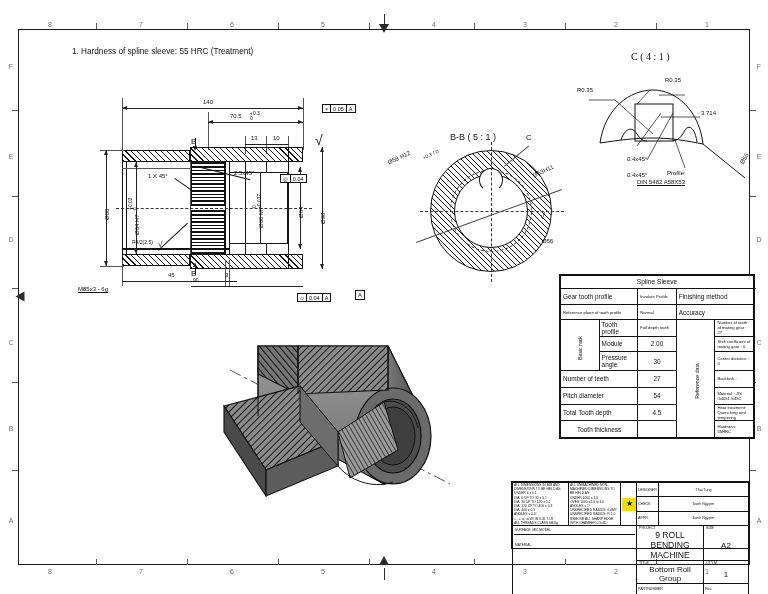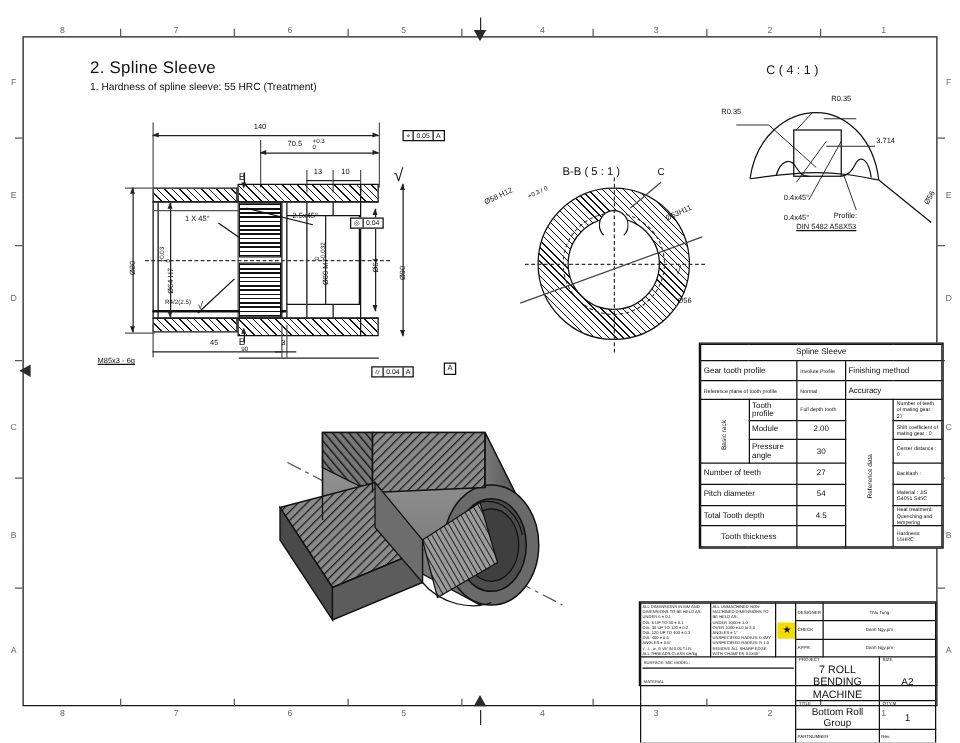--- a/index.html
+++ b/index.html
@@ -200,21 +200,20 @@
   <div class="tick v" style="left:750px; top:470px;"></div>
 
   <div class="cm-tri" style="left:379px; top:24px;"></div>
   <div class="cm-line" style="left:384px; top:14px; width:1px; height:12px;"></div>
   <div class="cm-tri" style="left:379px; top:556px; transform:rotate(180deg);"></div>
   <div class="cm-line" style="left:384px; top:568px; width:1px; height:12px;"></div>
   <div class="cm-tri" style="left:15px; top:292px; transform:rotate(90deg);"></div>
   <div class="cm-tri" style="left:745px; top:292px; transform:rotate(-90deg);"></div>
 
   <div id="notes">
-    <div class="title">2. Spline Sleeve</div>
     <div class="nl">1. Hardness of spline sleeve: 55 HRC (Treatment)</div>
   </div>
 
   <div id="mainview">
 
     <div class="ext" style="left:62px; top:-2px; height:52px;"></div>
     <div class="ext" style="left:243px; top:-2px; height:52px;"></div>
     <div class="dimline" style="left:62px; top:8px; width:181px;"></div>
     <div class="arrL" style="left:62px; top:5.5px;"></div>
     <div class="arrR" style="left:238px; top:5.5px;"></div>
@@ -355,21 +354,21 @@
     <div class="txt t6" style="left:-5px; top:32px; transform:rotate(-25deg); transform-origin:0 0;">Ø58 H12</div>
     <div class="txt t5" style="left:30px; top:28px; transform:rotate(-25deg); transform-origin:0 0;">+0.3 / 0</div>
     <div class="txt t6" style="left:140px; top:45px; transform:rotate(-25deg); transform-origin:0 0;">Ø53H11</div>
     <div class="txt t6" style="left:150px; top:110px;">Ø56</div>
     <div class="txt t8" style="left:134px; top:6px;">C</div>
     <div class="ln thin" style="left:112px; top:38px; width:32px; transform:rotate(-40deg);"></div>
     <div class="txt t9" style="left:148px; top:84px;">√</div>
   </div>
 
   <div id="cview">
-    <div class="txt t10" style="left:38px; top:0px;">C ( 4 : 1 )</div>
+    <div class="txt t10" style="left:56px; top:0px;font-family:Liberation Serif, serif;">C ( 4 : 1 )</div>
 
     <svg width="185" height="120" style="position:absolute; left:0; top:16px;">
       <path d="M25,75 C30,40 55,22 78,22 C101,22 124,42 128,76" fill="none" stroke="#111" stroke-width="1"></path>
       <path d="M25,75 C45,72 60,70 78,70 C98,70 112,73 128,76" fill="none" stroke="#111" stroke-width="1"></path>
       <path d="M46,72 C50,60 57,58 62,66 C66,72 68,73 72,73" fill="none" stroke="#111" stroke-width="1"></path>
       <path d="M98,73 C103,72 106,70 110,62 C114,56 120,60 122,74" fill="none" stroke="#111" stroke-width="1"></path>
       <rect x="60" y="36" width="38" height="37" fill="none" stroke="#111" stroke-width="1"></rect>
       <line x1="128" y1="76" x2="170" y2="110" stroke="#111" stroke-width="1"></line>
 
       <line x1="40" y1="32" x2="78" y2="66" stroke="#111" stroke-width=".7"></line>
@@ -548,21 +547,21 @@
         <td colspan="2" class="tb-lbl tb-c">Danh Ngy.pm</td>
       </tr>
 
       <tr style="height:15px;">
         <td colspan="3" rowspan="4" style="vertical-align:top;">
           <div class="tb-xs" style="border-bottom:1px solid #111; padding:2px 1px;">SURFACE: MIC MODEL:</div>
           <div class="tb-xs" style="padding:8px 1px;">MATERIAL</div>
         </td>
         <td colspan="2" style="position:relative;">
           <div class="tb-lbl" style="position:absolute;left:2px;top:0;">PROJECT</div>
-          <div class="tb-big" style="margin-top:4px;">7 ROLL BENDING MACHINE</div>
+          <div class="tb-big" style="margin-top:4px;">9 ROLL BENDING MACHINE</div>
         </td>
         <td style="width:23px; position:relative;">
           <div class="tb-lbl" style="position:absolute;left:2px;top:0;">SIZE</div>
           <div class="tb-med" style="margin-top:4px;">A2</div>
         </td>
       </tr>
       <tr style="height:15px;">
         <td colspan="2" style="position:relative;margin-left:28px;">
           <div class="tb-lbl" style="position:absolute;left:2px;top:0;">TITLE</div>
           <div class="tb-med" style="margin-top:4px;">Bottom Roll Group</div>

